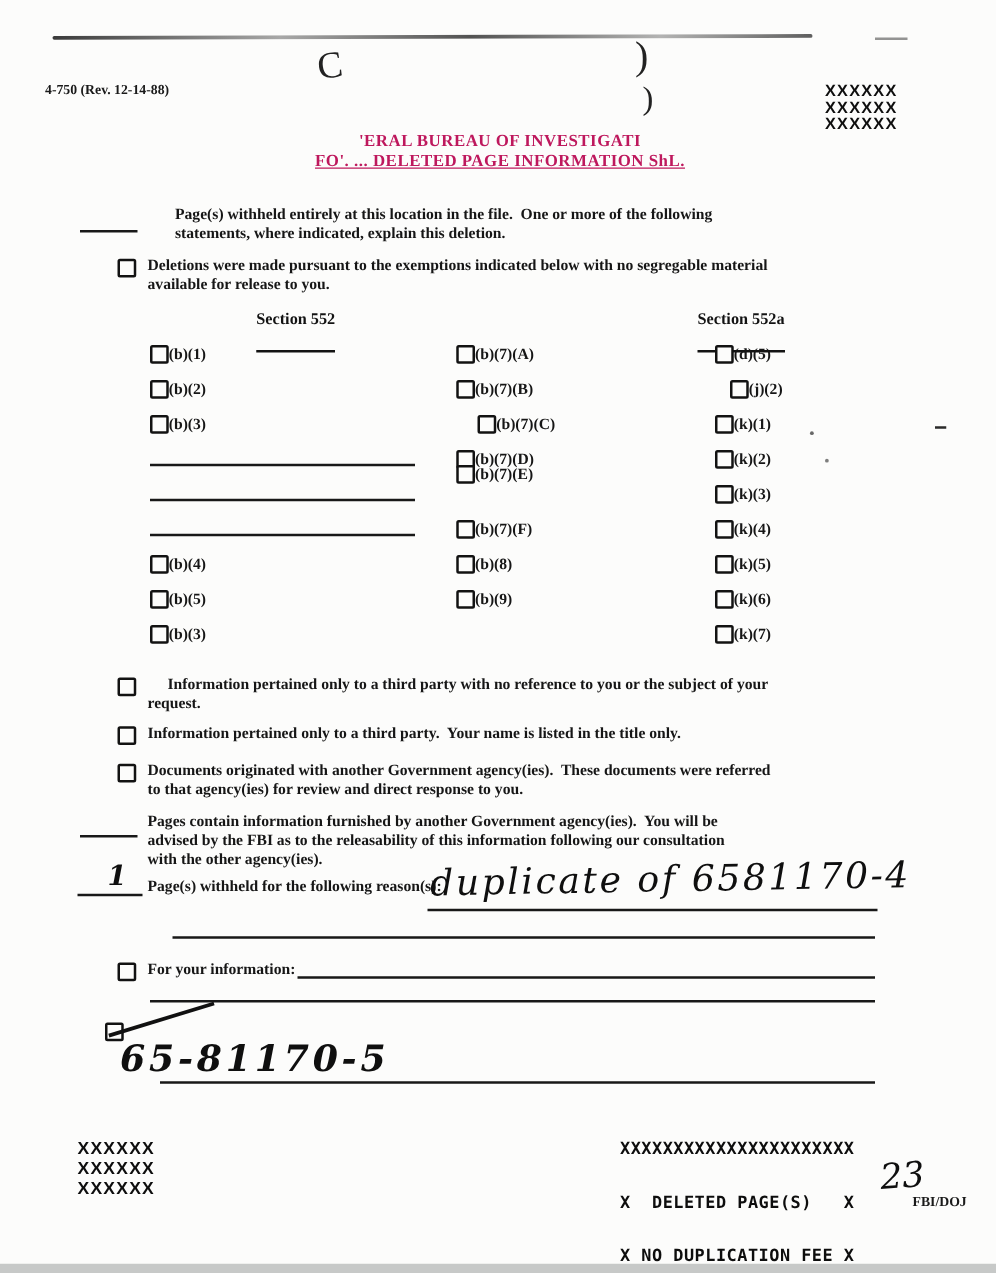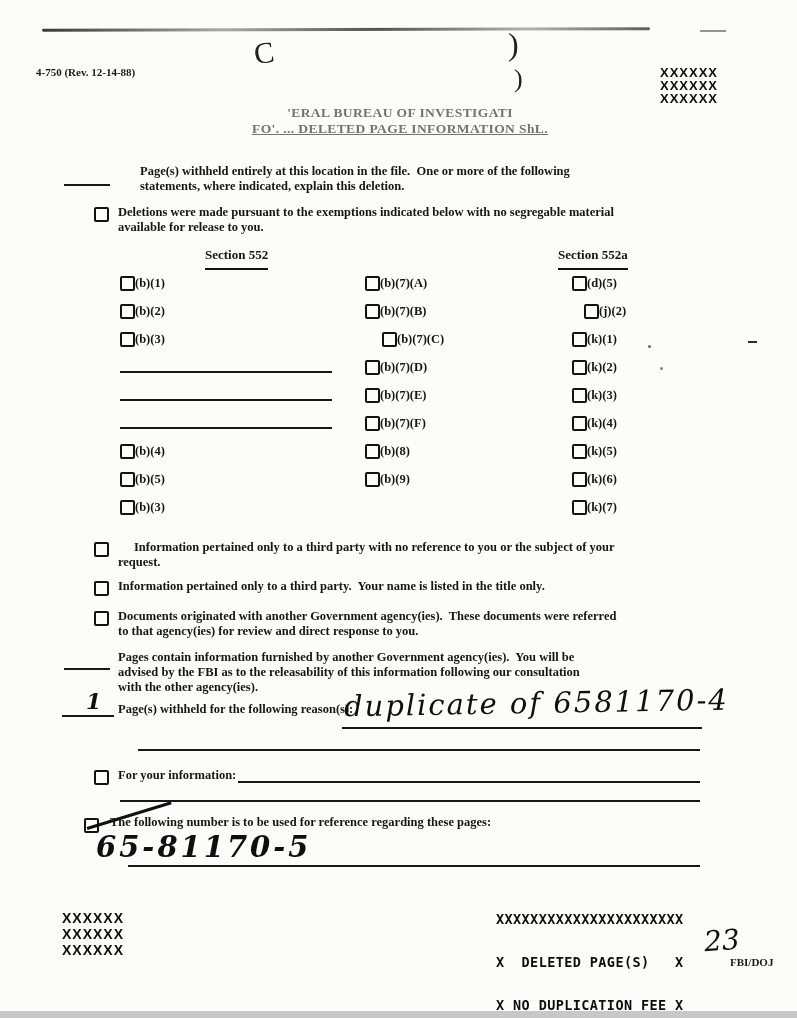--- a/index.html
+++ b/index.html
@@ -1,28 +1,28 @@
 <!DOCTYPE html>
 <html><head>
 <meta charset="utf-8">
 <style>
   html,body{margin:0;padding:0;background:#e8e8e6;}
   #page{position:relative;width:797px;height:1018px;background:#fcfcfb;overflow:hidden;
         font-family:"Liberation Serif",serif;}
   .abs{position:absolute;}
   .t{font:bold 12.5px/15.5px "Liberation Serif",serif;color:#161616;white-space:pre;}
   .tm{font:bold 11px/13px "Liberation Serif",serif;color:#1a1a1a;white-space:pre;}
-  .title{font:bold 13.5px/16px "Liberation Serif",serif;color:#737373;letter-spacing:.4px;white-space:pre;text-align:center;}
+  .title{font:bold 13.5px/16px "Liberation Serif",serif;color:#be185d;letter-spacing:.4px;white-space:pre;text-align:center;}
   .row{display:flex;align-items:center;}
   .cb{width:11px;height:11px;border:2px solid #121212;border-radius:2px;display:inline-block;flex:0 0 auto;background:#fcfcfb;}
   .rule{height:0;border-bottom:2px solid #181818;}
   .xx{font:bold 13px/13px "Liberation Sans",sans-serif;color:#0e0e0e;letter-spacing:1px;white-space:pre;}
   .stamp{font:bold 13.5px/14.2px "DejaVu Sans Mono",monospace;color:#0d0d0d;white-space:pre;letter-spacing:.4px;}
   .hw{font-family:"DejaVu Serif",serif;font-style:italic;color:#0f0f0f;white-space:pre;}
-  .sechead{font:bold 13px/15px "Liberation Serif",serif;color:#131313;border-bottom:2px solid #131313;padding-bottom:6px;white-space:pre;}
+  .sechead{font:bold 13px/15px "Liberation Serif",serif;color:#131313;border-bottom:2px solid #131313;padding-bottom:18px;white-space:pre;}
   .mark{font-family:"Liberation Serif",serif;color:#222;}
   .artifact{background:#2a2a2a;}
   .smudge{background:linear-gradient(90deg,rgba(10,10,10,.8),rgba(10,10,10,.35) 30%,rgba(10,10,10,.7) 55%,rgba(10,10,10,.3) 80%,rgba(10,10,10,.65));border-radius:2px;}
 </style>
 </head>
 <body>
 
 <div id="page">
 
   <div class="abs smudge" style="left:42px;top:28px;width:608px;height:3px;transform:rotate(-.15deg);"></div>
@@ -91,21 +91,21 @@
       <span class="t">(b)(7)(B)</span>
     </div>
   <div class="abs row" style="left:382px;top:332px;">
       <span class="cb"></span>
       <span class="t">(b)(7)(C)</span>
     </div>
   <div class="abs row" style="left:365px;top:360px;">
       <span class="cb"></span>
       <span class="t">(b)(7)(D)</span>
     </div>
-  <div class="abs row" style="left:365px;top:388px;">
+  <div class="abs row" style="left:365px;top:372px;">
       <span class="cb"></span>
       <span class="t">(b)(7)(E)</span>
     </div>
   <div class="abs row" style="left:365px;top:416px;">
       <span class="cb"></span>
       <span class="t">(b)(7)(F)</span>
     </div>
   <div class="abs row" style="left:365px;top:444px;">
       <span class="cb"></span>
       <span class="t">(b)(8)</span>
@@ -179,21 +179,20 @@
   <div class="abs rule" style="left:342px;top:727px;width:360px;"></div>
   <div class="abs rule" style="left:138px;top:749px;width:562px;"></div>
 
   <span class="abs cb" style="left:94px;top:770px;"></span>
   <div class="abs t" style="left:118px;top:768px;">For your information:</div>
   <div class="abs rule" style="left:238px;top:781px;width:462px;"></div>
   <div class="abs rule" style="left:120px;top:800px;width:580px;"></div>
 
   <span class="abs cb" style="left:84px;top:818px;"></span>
   <div class="abs" style="left:87px;top:827px;width:88px;height:2.5px;background:#111;transform:rotate(-17deg);transform-origin:left center;"></div>
-  <div class="abs t" style="left:110px;top:815px;">The following number is to be used for reference regarding these pages:</div>
   <div class="abs hw" style="left:96px;top:830px;font-size:29px;font-weight:bold;letter-spacing:3px;">65-81170-5</div>
   <div class="abs rule" style="left:128px;top:865px;width:572px;"></div>
 
   <div class="abs stamp" style="left:496px;top:884px;">
     <div>XXXXXXXXXXXXXXXXXXXXXX</div>
     <div>X  DELETED PAGE(S)   X</div>
     <div>X NO DUPLICATION FEE X</div>
     
     
   </div>

